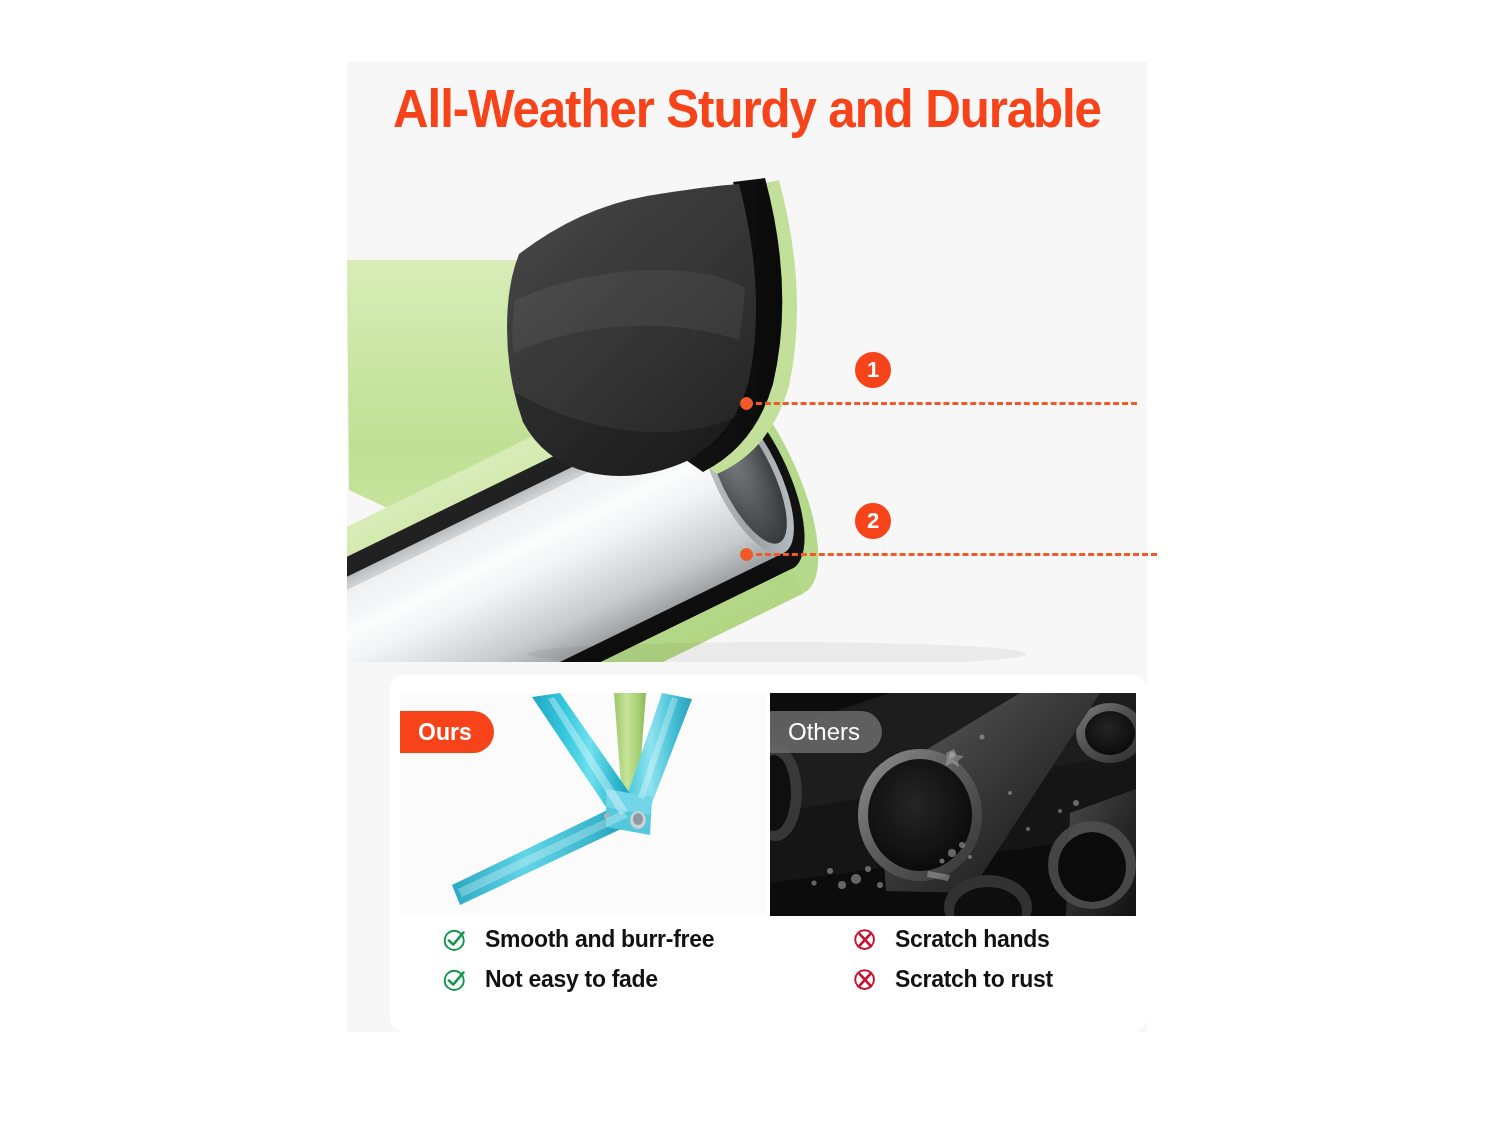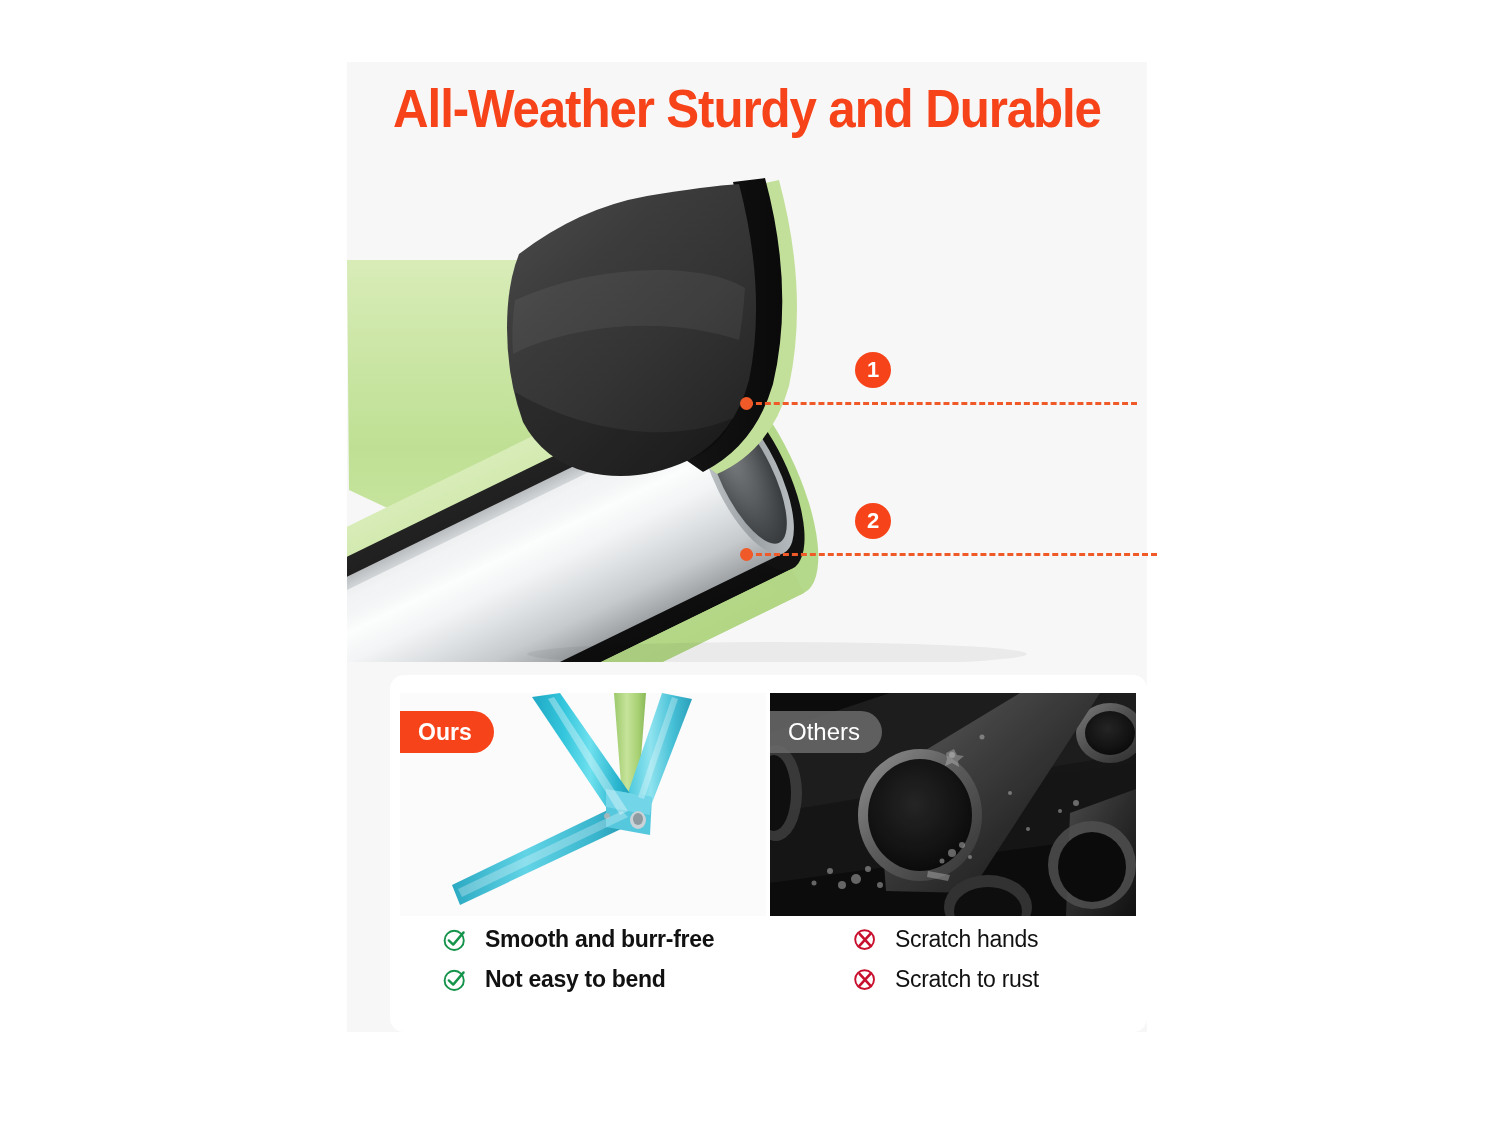--- a/index.html
+++ b/index.html
@@ -132,21 +132,21 @@
   .frow{
     display:flex;
     align-items:center;
     gap:17px;
     height:33px;
     margin-bottom:7px;
   }
   .fico{ width:26px;height:26px;flex:0 0 auto; }
   .ftext{ font-size:23px; color:#111111; letter-spacing:-0.3px; white-space:nowrap; }
   .ftext.pro{ font-weight:bold; }
-  .ftext.con{ font-weight:normal; }
+  .ftext.con{ font-weight:bold; }
 </style>
 </head>
 <body>
 
 <div id="panel">
 
   <div id="title">All-Weather Sturdy and Durable</div>
 
   <div id="hero">
     <svg width="800" height="520" viewBox="0 0 800 520">
@@ -407,28 +407,28 @@
       <div class="col" id="col-ours">
 
         <div class="frow">
           <svg class="fico" viewBox="0 0 26 26">
             <circle cx="12.2" cy="13.4" r="9.6" fill="none" stroke="#14934A" stroke-width="1.9"></circle>
             <path d="M 6.8,13.4 L 11.2,17.6 L 21.6,5.4" fill="none" stroke="#14934A" stroke-width="2.4" stroke-linecap="round" stroke-linejoin="round"></path>
           </svg>
           <span class="ftext pro">Smooth and burr-free</span>
         </div>
 
-
         <div class="frow">
           <svg class="fico" viewBox="0 0 26 26">
             <circle cx="12.2" cy="13.4" r="9.6" fill="none" stroke="#14934A" stroke-width="1.9"></circle>
             <path d="M 6.8,13.4 L 11.2,17.6 L 21.6,5.4" fill="none" stroke="#14934A" stroke-width="2.4" stroke-linecap="round" stroke-linejoin="round"></path>
           </svg>
-          <span class="ftext pro">Not easy to bend</span>
+          <span class="ftext pro">Not easy to fade</span>
         </div>
+
 
       </div>
 
       <div class="col" id="col-others">
 
         <div class="frow">
           <svg class="fico" viewBox="0 0 26 26">
             <circle cx="12.6" cy="12.6" r="9.4" fill="none" stroke="#C8102E" stroke-width="1.9"></circle>
             <path d="M 7.6,6.8 L 18.4,18.6 M 18.4,6.8 L 7.6,18.6" fill="none" stroke="#C8102E" stroke-width="2.6" stroke-linecap="round"></path>
           </svg>

